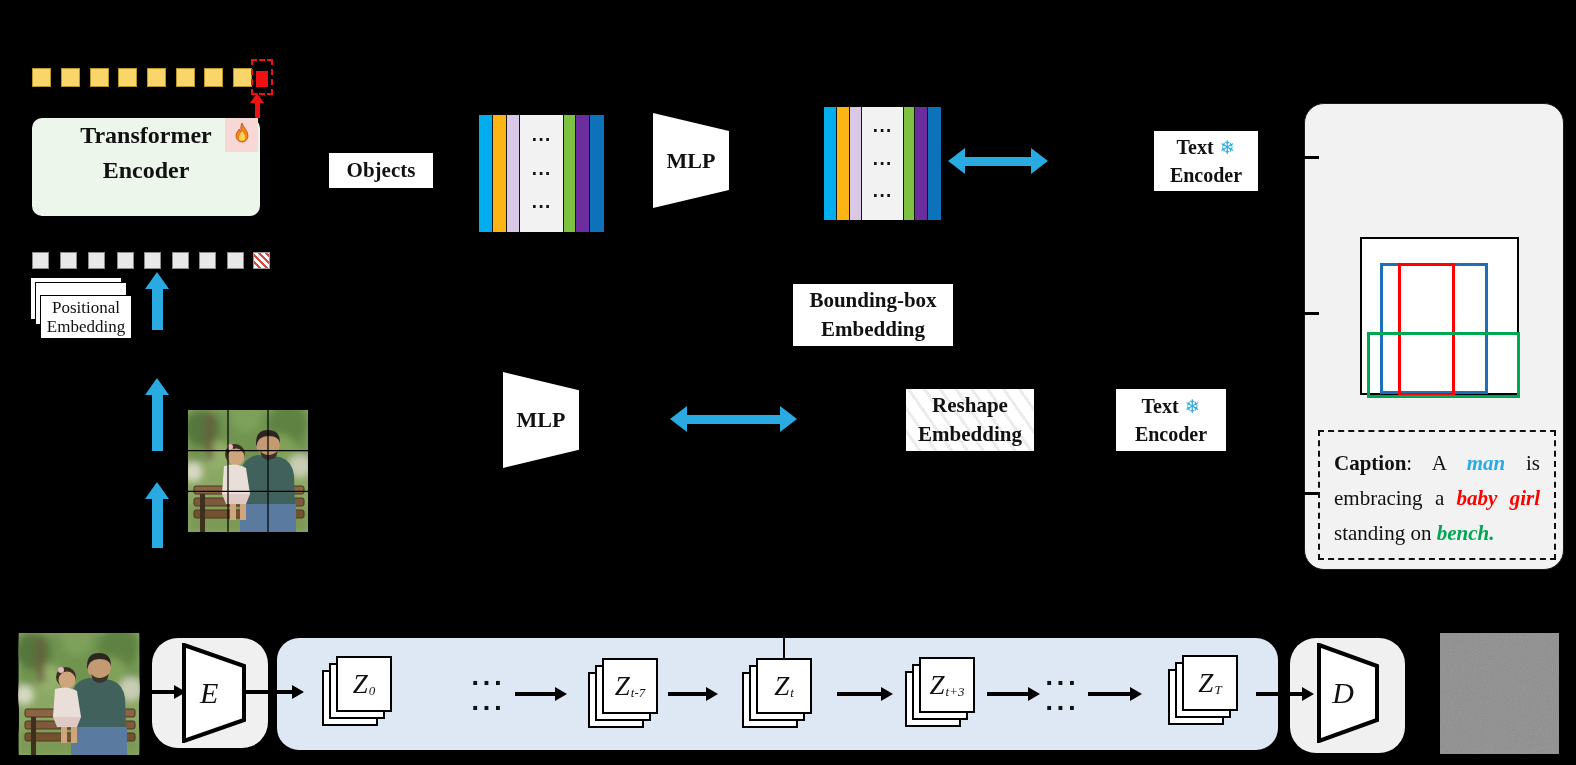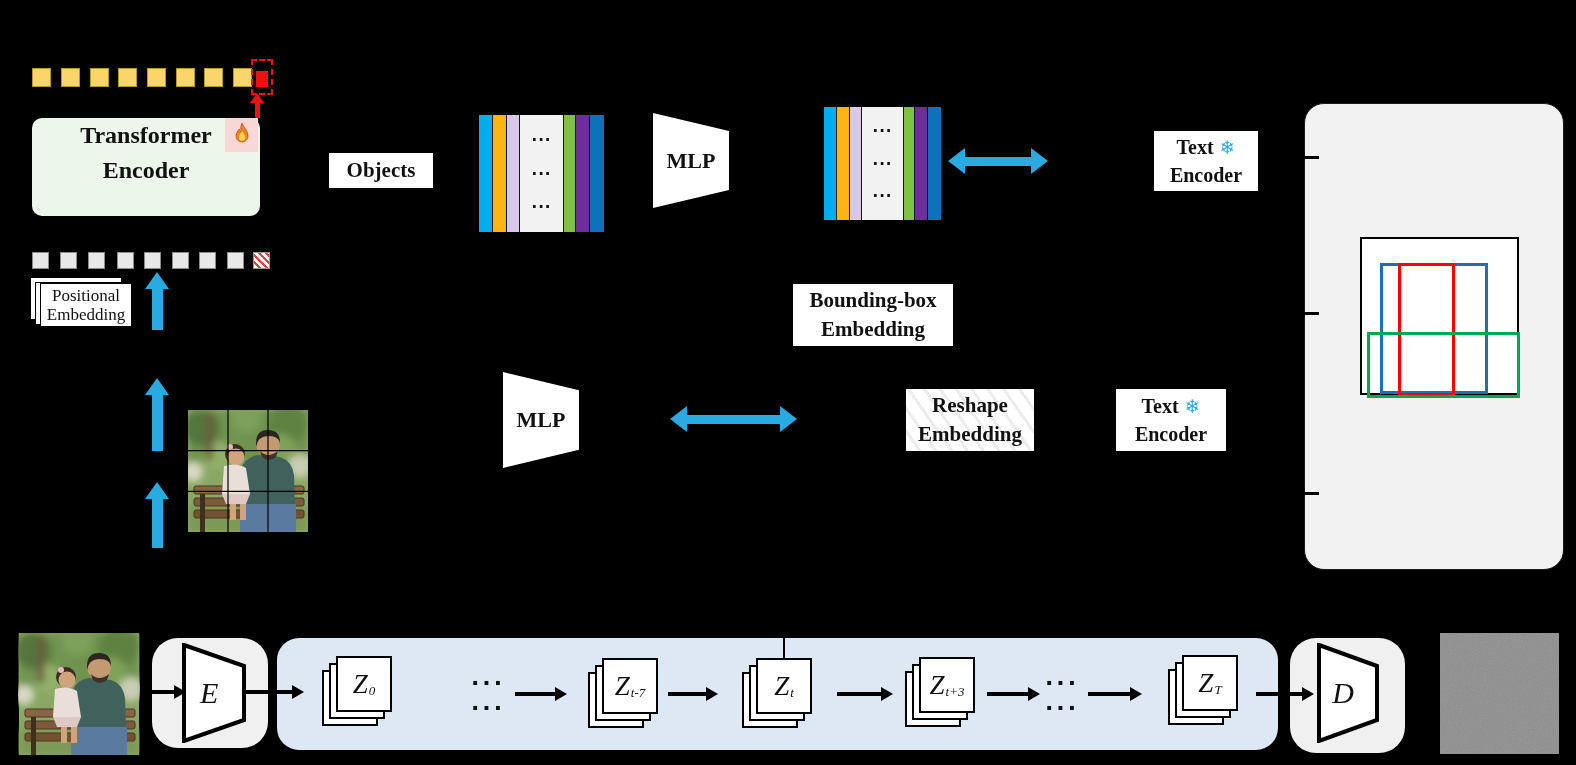--- a/index.html
+++ b/index.html
@@ -117,21 +117,21 @@
     <div class="gsq" style="left:144px;top:252px"></div>
     <div class="gsq" style="left:172px;top:252px"></div>
     <div class="gsq" style="left:199px;top:252px"></div>
     <div class="gsq" style="left:227px;top:252px"></div>
     <div class="stripesq" style="left:253px;top:252px"></div>
   </div>
 
   <div class="pstack" style="left:30px;top:277px;width:104px;height:54px">
     <div class="pg" style="left:0;top:0;width:92px;height:43px"></div>
     <div class="pg" style="left:5px;top:5px;width:92px;height:43px"></div>
-    <div class="pg front" style="left:10px;top:6px;width:92px;height:44px">
+    <div class="pg front" style="left:10px;top:18px;width:92px;height:44px">
       <span>Positional</span>
       <span>Embedding</span>
     </div>
   </div>
 
   <div class="varrow" style="left:145px;top:272px;height:58px;width:24px">
       <i class="head"></i>
       <i class="shaft"></i>
     </div>
   <div class="varrow" style="left:145px;top:378px;height:73px;width:24px">
@@ -271,20 +271,23 @@
   <div class="stub" style="left:1297px;top:156px"></div>
   <div class="stub" style="left:1297px;top:312px"></div>
   <div class="stub" style="left:1297px;top:492px"></div>
 
 
   <div class="bboxrect" style="left:1360px;top:237px;width:159px;height:158px;border:2px solid #000;background:#fff"></div>
   <div class="bboxrect" style="left:1380px;top:263px;width:108px;height:131px;border:3px solid #1D70B8"></div>
   <div class="bboxrect" style="left:1398px;top:263px;width:57px;height:133px;border:3px solid #FF0000"></div>
   <div class="bboxrect" style="left:1367px;top:332px;width:153px;height:66px;border:3px solid #00A651"></div>
 
+  <div class="dashbox" style="left:1318px;top:430px;width:238px;height:130px;line-height:35px;padding-top:14px">
+    <span class="bold">Caption</span><span>: </span><span>A </span><span class="c-man">man</span><span> is embracing a </span><span class="c-baby">baby girl</span><span> standing on </span><span class="c-bench">bench.</span>
+  </div>
 
   <div class="abs" style="left:18px;top:633px;width:122px;height:122px">
     <svg width="122" height="122" viewBox="0 0 120 122">
       <defs>
           <filter id="pb2" x="-20%" y="-20%" width="140%" height="140%">
             <feGaussianBlur stdDeviation="3.5"></feGaussianBlur>
           </filter>
         </defs>
       <rect width="120" height="122" fill="#8aa763"></rect>
       <g filter="url(#pb2)">

